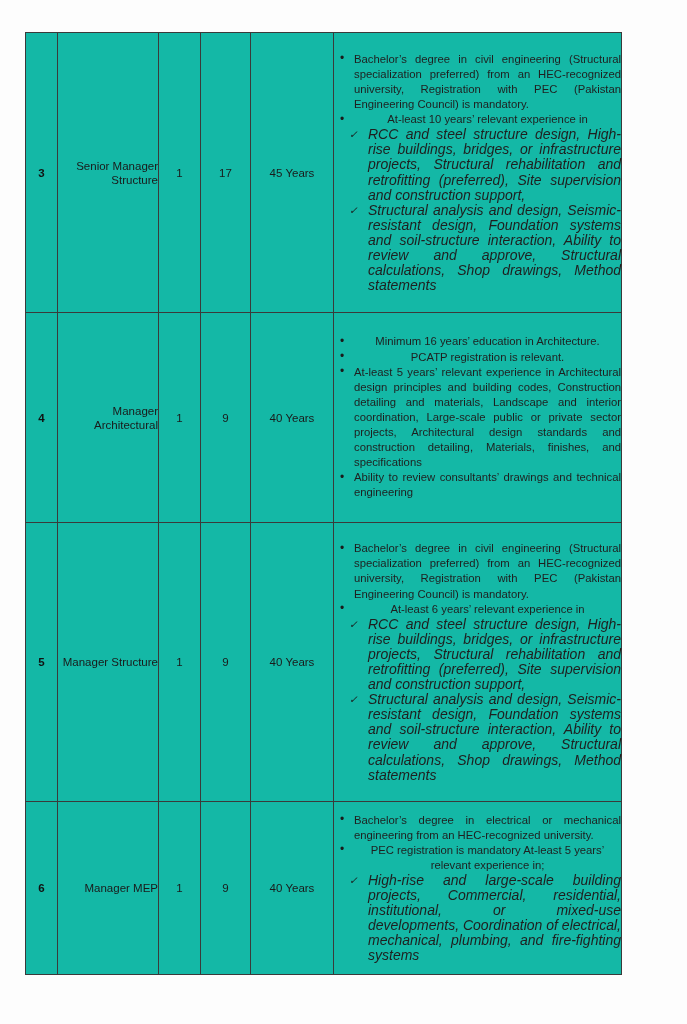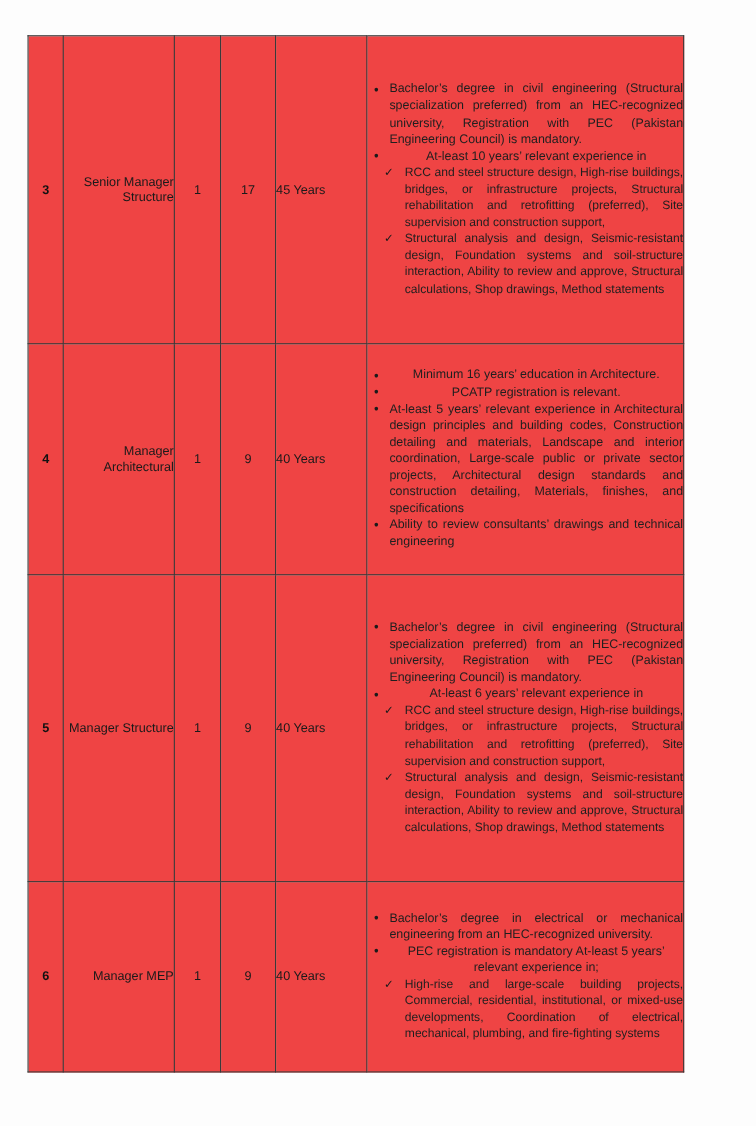--- a/index.html
+++ b/index.html
@@ -28,21 +28,21 @@
     top: 32px;
     width: 596px;
     border-collapse: collapse;
     table-layout: fixed;
     background: #fdfdfd;
   }
   .doc-table td {
     border: 1px solid #3a3a3a;
     vertical-align: middle;
     padding: 0;
-    background: #ef4444;
+    background: #14b8a6;
   }
   
   col.c-sno   { width: 32px; }
   col.c-pos   { width: 101px; }
   col.c-num   { width: 42px; }
   col.c-scale { width: 50px; }
   col.c-age   { width: 83px; }
   col.c-qual  { width: 288px; }
 
   .cell-sno {
@@ -57,20 +57,21 @@
     line-height: 14px;
     color: #1a1a1a;
     text-align: right;
   }
   .cell-num, .cell-scale {
     text-align: center;
     font-size: 11.5px;
     color: #1a1a1a;
   }
   .cell-age {
+    text-align: center;
     font-size: 11.5px;
     color: #1a1a1a;
     white-space: nowrap;
   }
   .cell-qual {
     vertical-align: top;
     padding: 6px 7px 6px 7px;
   }
 
   ul.bullets {
@@ -106,25 +107,26 @@
   }
   ul.checks {
     list-style: none;
     margin: 0;
     padding: 0;
   }
   ul.checks > li {
     position: relative;
     padding-left: 20px;
     margin-left: 14px;
-    font-size: 11px;
+    font-size: 14px;
     line-height: 15.1px;
     text-align: justify;
     text-justify: inter-word;
     color: #1f1f1f;
+    font-style: italic;
   }
   ul.checks > li::before {
     content: "\2713";
     position: absolute;
     left: 1px;
     top: 0;
     font-size: 10.5px;
     line-height: 15.1px;
     color: #1a1a1a;
   }

